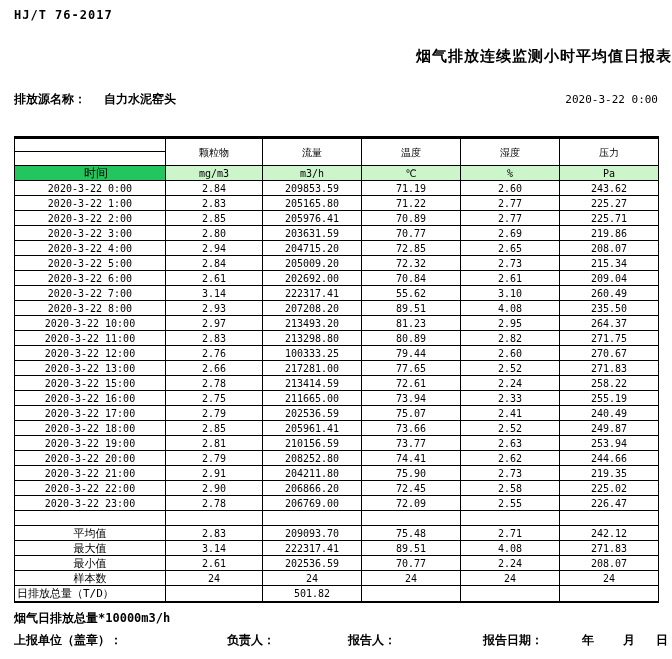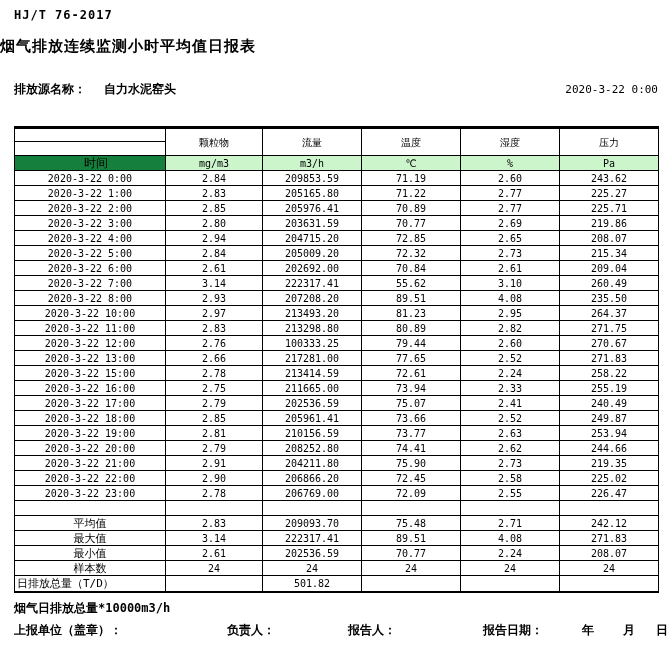--- a/index.html
+++ b/index.html
@@ -9,21 +9,21 @@
     font-family: "DejaVu Sans Mono", "DejaVu Sans", "Liberation Sans", sans-serif;
     color: #000;
   }
   .page { position: relative; width: 672px; height: 659px; background: #fff; }
 
   .doc-code {
     padding-top: 8px; margin-left: 14px;
     font-size: 12px; font-weight: bold; letter-spacing: 1px;
   }
   .title {
-    margin-top: 15px; text-align: left;
+    margin-top: 25px; text-align: right;
     font-size: 15px; font-weight: bold; letter-spacing: 1px;
   }
   .source-row {
     margin: 25px 14px 0 14px;
     display: flex; justify-content: space-between; align-items: baseline;
   }
   .source-left { font-size: 12px; font-weight: bold; }
   .source-left .name { margin-left: 18px; }
   .source-date { font-size: 11px; }
 
@@ -93,21 +93,21 @@
           <div class="half top"></div>
           <div class="half"></div>
         </th>
         <th>颗粒物</th>
         <th>流量</th>
         <th>温度</th>
         <th>湿度</th>
         <th>压力</th>
       </tr>
       <tr class="units-row">
-        <td class="time-head" style="background: #15803d; padding-left: 12px;">时间</td>
+        <td class="time-head" style="background: #22c55e; padding-left: 12px;">时间</td>
         <td style="background: rgb(204, 245, 204);">mg/m3</td>
         <td style="background: rgb(204, 245, 204);">m3/h</td>
         <td style="background: rgb(204, 245, 204);">℃</td>
         <td style="background: rgb(204, 245, 204);">%</td>
         <td style="background: rgb(204, 245, 204);">Pa</td>
       </tr>
     </thead>
     <tbody id="data-rows">
         <tr>
           <td>2020-3-22 0:00</td>

